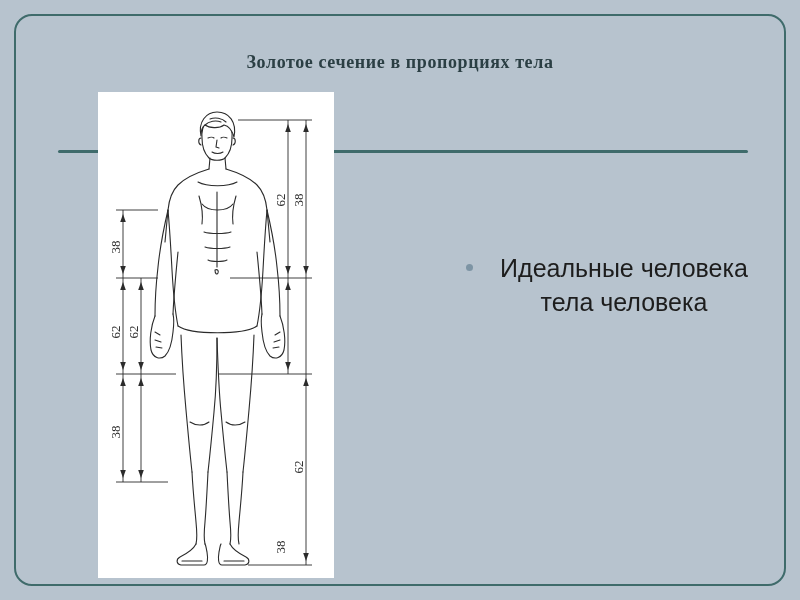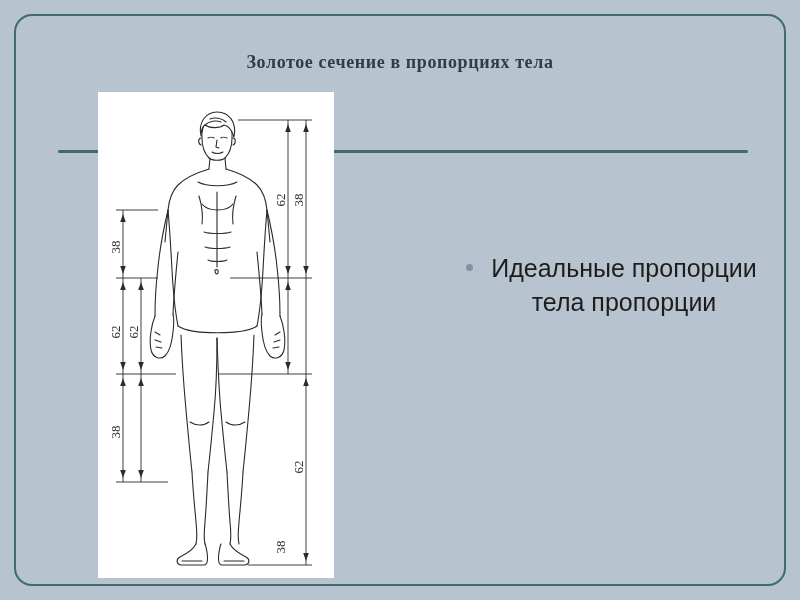--- a/index.html
+++ b/index.html
@@ -235,17 +235,17 @@
         <text x="187" y="108" transform="rotate(-90 187 108)" text-anchor="middle">62</text>
         <text x="205" y="375" transform="rotate(-90 205 375)" text-anchor="middle">62</text>
         <text x="187" y="455" transform="rotate(-90 187 455)" text-anchor="middle">38</text>
       </g>
     </svg>
   </div>
 
   <div class="bullet-block">
     <div class="bullet-row">
       <span class="bullet-dot"></span>
-      <span class="bullet-text">Идеальные пропорции тела пропорции</span>
+      <span class="bullet-text">Идеальные человека тела человека</span>
     </div>
   </div>
 
 </div>
 
 </body></html>

